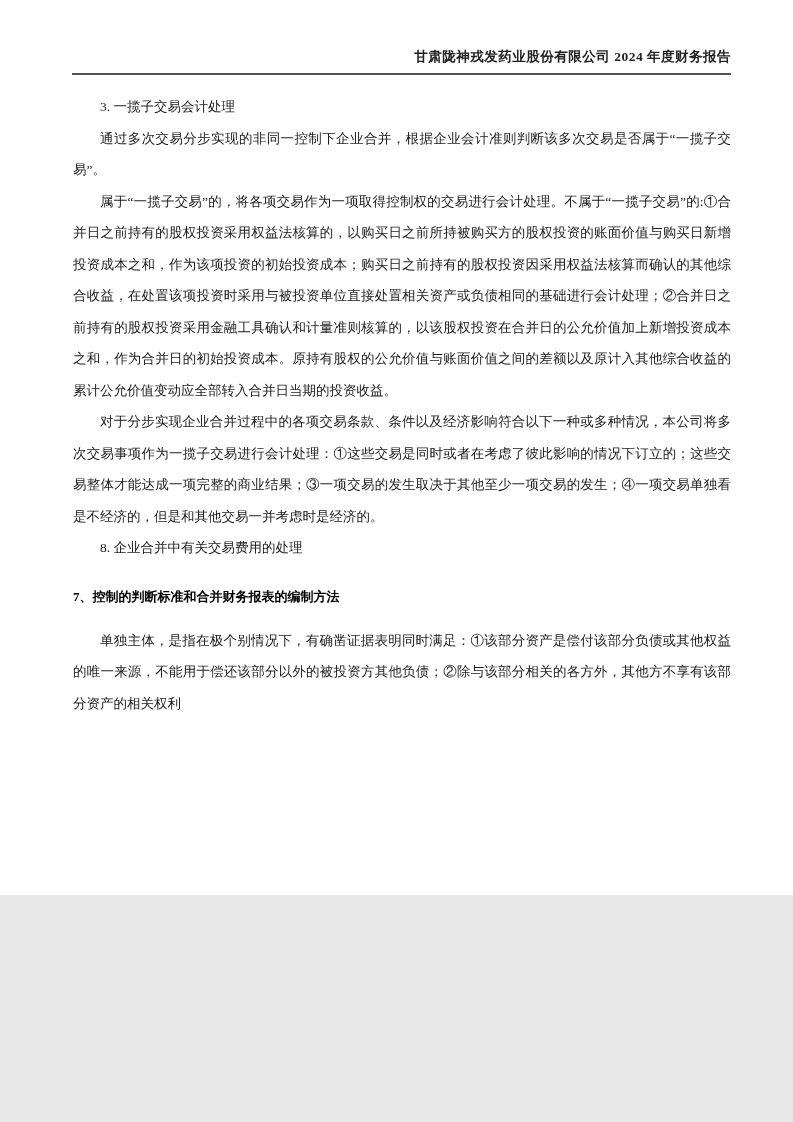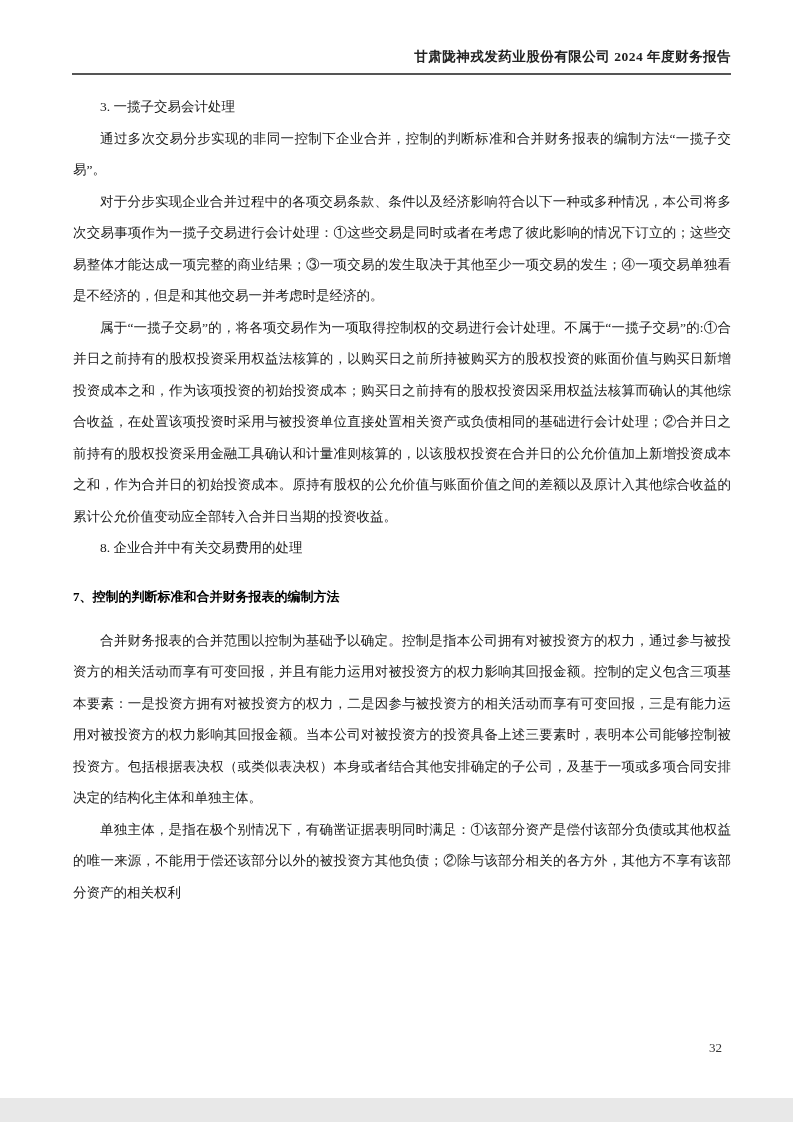--- a/index.html
+++ b/index.html
@@ -1,19 +1,19 @@
 <!DOCTYPE html>
 <html lang="zh"><head>
 <meta charset="utf-8">
 <style>
   html, body { margin: 0; padding: 0; background: #e8e8e8; }
   .page {
     position: relative;
     width: 793px;
-    height: 1098px;
+    height: 895px;
     margin: 0 auto;
     background: #ffffff;
     font-family: "Liberation Serif", "DejaVu Serif", serif;
     color: #111;
     overflow: hidden;
     box-sizing: border-box;
   }
   .header {
     position: absolute;
     top: 48px;
@@ -61,26 +61,25 @@
 <body>
 
 <div class="page">
 
   <div class="header">
     <span>甘肃陇神戎发药业股份有限公司 2024 年度财务报告</span>
   </div>
 
   <div class="content">
     <p>3. 一揽子交易会计处理</p>
-    <p>通过多次交易分步实现的非同一控制下企业合并，控制的判断标准和合并财务报表的编制方法“一揽子交易”。</p>
+    <p>通过多次交易分步实现的非同一控制下企业合并，根据企业会计准则判断该多次交易是否属于“一揽子交易”。</p>
+    <p>属于“一揽子交易”的，将各项交易作为一项取得控制权的交易进行会计处理。不属于“一揽子交易”的:①合并日之前持有的股权投资采用权益法核算的，以购买日之前所持被购买方的股权投资的账面价值与购买日新增投资成本之和，作为该项投资的初始投资成本；购买日之前持有的股权投资因采用权益法核算而确认的其他综合收益，在处置该项投资时采用与被投资单位直接处置相关资产或负债相同的基础进行会计处理；②合并日之前持有的股权投资采用金融工具确认和计量准则核算的，以该股权投资在合并日的公允价值加上新增投资成本之和，作为合并日的初始投资成本。原持有股权的公允价值与账面价值之间的差额以及原计入其他综合收益的累计公允价值变动应全部转入合并日当期的投资收益。</p>
     <p>对于分步实现企业合并过程中的各项交易条款、条件以及经济影响符合以下一种或多种情况，本公司将多次交易事项作为一揽子交易进行会计处理：①这些交易是同时或者在考虑了彼此影响的情况下订立的；这些交易整体才能达成一项完整的商业结果；③一项交易的发生取决于其他至少一项交易的发生；④一项交易单独看是不经济的，但是和其他交易一并考虑时是经济的。</p>
-    <p>属于“一揽子交易”的，将各项交易作为一项取得控制权的交易进行会计处理。不属于“一揽子交易”的:①合并日之前持有的股权投资采用权益法核算的，以购买日之前所持被购买方的股权投资的账面价值与购买日新增投资成本之和，作为该项投资的初始投资成本；购买日之前持有的股权投资因采用权益法核算而确认的其他综合收益，在处置该项投资时采用与被投资单位直接处置相关资产或负债相同的基础进行会计处理；②合并日之前持有的股权投资采用金融工具确认和计量准则核算的，以该股权投资在合并日的公允价值加上新增投资成本之和，作为合并日的初始投资成本。原持有股权的公允价值与账面价值之间的差额以及原计入其他综合收益的累计公允价值变动应全部转入合并日当期的投资收益。</p>
     <p>8. 企业合并中有关交易费用的处理</p>
 
     <p class="section-heading">7、控制的判断标准和合并财务报表的编制方法</p>
 
-    <p>合并财务报表的合并范围以控制为基础予以确定。控制是指本公司拥有对被投资方的权力，通过参与被投资方的相关活动而享有可变回报，并且有能力运用对被投资方的权力影响其回报金额。控制的定义包含三项基本要素：一是投资方拥有对被投资方的权力，二是因参与被投资方的相关活动而享有可变回报，三是有能力运用对被投资方的权力影响其回报金额。当本公司对被投资方的投资具备上述三要素时，表明本公司能够控制被投资方。包括根据表决权（或类似表决权）本身或者结合其他安排确定的子公司，及基于一项或多项合同安排决定的结构化主体和单独主体。</p>
     <p>单独主体，是指在极个别情况下，有确凿证据表明同时满足：①该部分资产是偿付该部分负债或其他权益的唯一来源，不能用于偿还该部分以外的被投资方其他负债；②除与该部分相关的各方外，其他方不享有该部分资产的相关权利</p>
   </div>
 
   <div class="footer">32</div>
 
 </div>
 
 </body></html>

